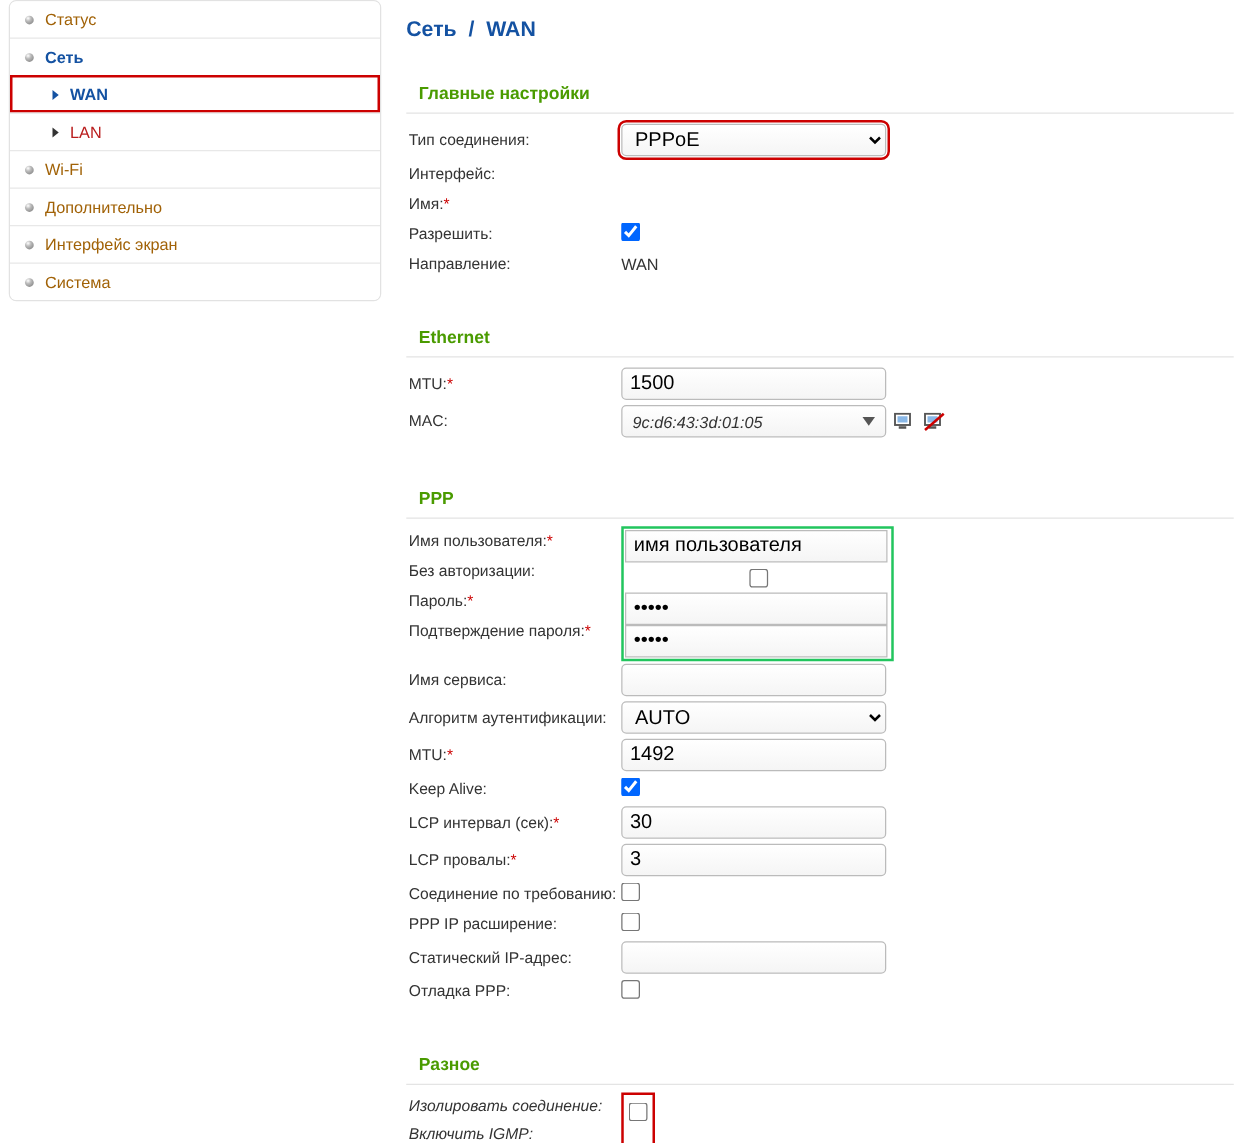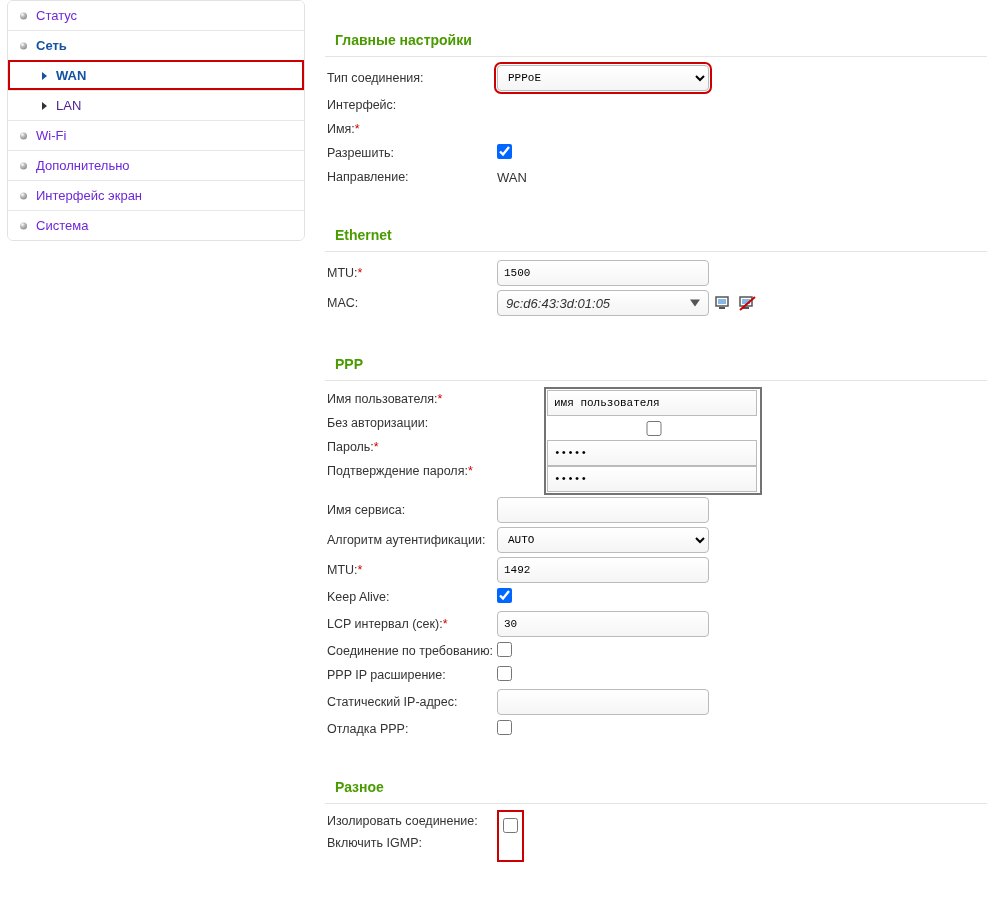--- a/index.html
+++ b/index.html
@@ -22,21 +22,21 @@
     border: 1px solid #e2e2e2;
     border-radius: 6px;
     overflow: hidden;
   }
   .nav-item {
     border-top: 1px solid #e8e8e8;
     padding: 7px 10px 7px 28px;
     position: relative;
     cursor: pointer;
     font-size: 13px;
-    color: #6d28d9;
+    color: #a16207;
     background: #fff;
   }
   .nav-item:first-child { border-top: none; }
   .nav-item.active-section { color: #1452a2; font-weight: bold; }
   .nav-item .bullet {
     position: absolute;
     left: 12px;
     top: 50%;
     width: 7px; height: 7px;
     border-radius: 50%;
@@ -60,21 +60,21 @@
     border-top: 4px solid transparent;
     border-bottom: 4px solid transparent;
     border-left: 5px solid #1452a2;
   }
   .nav-sub.selected {
     outline: 2px solid #cc0000;
     outline-offset: -2px;
     background: #fff;
   }
   .nav-sub.selected .sub-label { font-weight: bold; }
-  .nav-sub:not(.selected) { color:#4c1d95; }
+  .nav-sub:not(.selected) { color:#b91c1c; }
   .nav-sub:not(.selected) .arrow { border-left-color:#333; }
 
   
   .main { flex: 1; padding: 0 6px 6px 20px; position: relative; }
   .breadcrumb {
     font-size: 17px;
     font-weight: bold;
     color: #1452a2;
     padding: 14px 0 0 0;
   }
@@ -99,22 +99,22 @@
   }
   .row .label {
     width: 172px;
     padding-left: 2px;
     font-size: 12.5px;
     color: #333;
   }
   .row .req { color: #cc0000; }
   .row .control { flex: 0 0 auto; }
   select, input[type="text"], input[type="password"] {
-    font-family: Liberation Mono, monospace;
-    font-size: 11px;
+    font-family: Liberation Sans, sans-serif;
+    font-size: 16px;
     padding: 3px 6px;
     border: 1px solid #bbb;
     border-radius: 4px;
     background: linear-gradient(#fff,#f5f5f5);
     height: 26px;
   }
   select { width: 212px; }
   input[type="text"], input[type="password"] { width: 212px; }
   .static-value { font-size: 13px; color:#333; }
   input[type="checkbox"] {
@@ -131,34 +131,34 @@
     position:relative; display:inline-flex; align-items:center;
     border:1px solid #bbb; border-radius:4px; background:linear-gradient(#fff,#f4f4f4);
     width:212px; height:26px; padding:0 8px;font-style:italic;
   }
   .mac-select .mac-arrow {
     position:absolute; right:8px; top:50%; transform:translateY(-50%);
     width:0;height:0;border-left:5px solid transparent;border-right:5px solid transparent;border-top:7px solid #555;
   }
 
   .ppp-hl-block {
-    border:2px solid #737373;
+    border:2px solid #22c55e;
     width:218px;
     padding:1px;
   }
   .ppp-hl-block .inner-row { display:flex; align-items:center; min-height:24px; }
   .ppp-hl-block input { width: 210px; border-radius:0; }
 
   .misc-hl {
     border:2px solid #cc0000;
     display:inline-block;
     padding:2px 4px;
   }
   .misc-zone { display:flex; }
-  .misc-zone .labels .row { min-height:22px; }
+  .misc-zone .labels .row { min-height:22px;font-style:italic; }
 
   .misc-hl .row { min-height:22px; padding:1px 0; }
 </style>
 </head>
 <body>
 
 <div class="page">
 
   <div class="sidebar">
     <div class="nav-item">
@@ -189,20 +189,25 @@
       <span class="bullet"></span>
       <span>Интерфейс экран</span>
     </div>
     <div class="nav-item">
       <span class="bullet"></span>
       <span>Система</span>
     </div>
   </div>
 
   <div class="main">
+    <div class="breadcrumb">
+      <span>Сеть</span>
+      <span> &nbsp;/&nbsp; </span>
+      <span>WAN</span>
+    </div>
 
     <div class="section">
       <div class="section-title">Главные настройки</div>
 
       <div class="row">
         <div class="label">Тип соединения:</div>
         <div class="control">
           <select class="hl-red">
             <option>PPPoE</option>
           </select>
@@ -256,21 +261,21 @@
                 <line x1="1" y1="14" x2="16" y2="1" stroke="#cc0000" stroke-width="2"></line>
               </svg>
           </span>
         </div>
       </div>
     </div>
 
     <div class="section">
       <div class="section-title">PPP</div>
 
-      <div style="display:flex;gap:47px;">
+      <div style="display:flex;">
         <div style="width:172px;">
           <div class="row">
               <div class="label"><span>Имя пользователя:</span><span class="req">*</span></div>
             </div>
           <div class="row">
               <div class="label">Без авторизации:</div>
             </div>
           <div class="row">
               <div class="label"><span>Пароль:</span><span class="req">*</span></div>
             </div>
@@ -306,20 +311,24 @@
         <div class="label"><span>MTU:</span><span class="req">*</span></div>
         <div class="control"><input type="text" value="1492" style=""></div>
       </div>
       <div class="row">
         <div class="label">Keep Alive:</div>
         <div class="control"><input type="checkbox" checked="" style=""></div>
       </div>
       <div class="row">
         <div class="label"><span>LCP интервал (сек):</span><span class="req">*</span></div>
         <div class="control"><input type="text" value="30" style=""></div>
+      </div>
+      <div class="row">
+        <div class="label"><span>LCP провалы:</span><span class="req">*</span></div>
+        <div class="control"><input type="text" value="3" style=""></div>
       </div>
       <div class="row">
         <div class="label">Соединение по требованию:</div>
         <div class="control"><input type="checkbox" style=""></div>
       </div>
       <div class="row">
         <div class="label">PPP IP расширение:</div>
         <div class="control"><input type="checkbox" style=""></div>
       </div>
       <div class="row">

